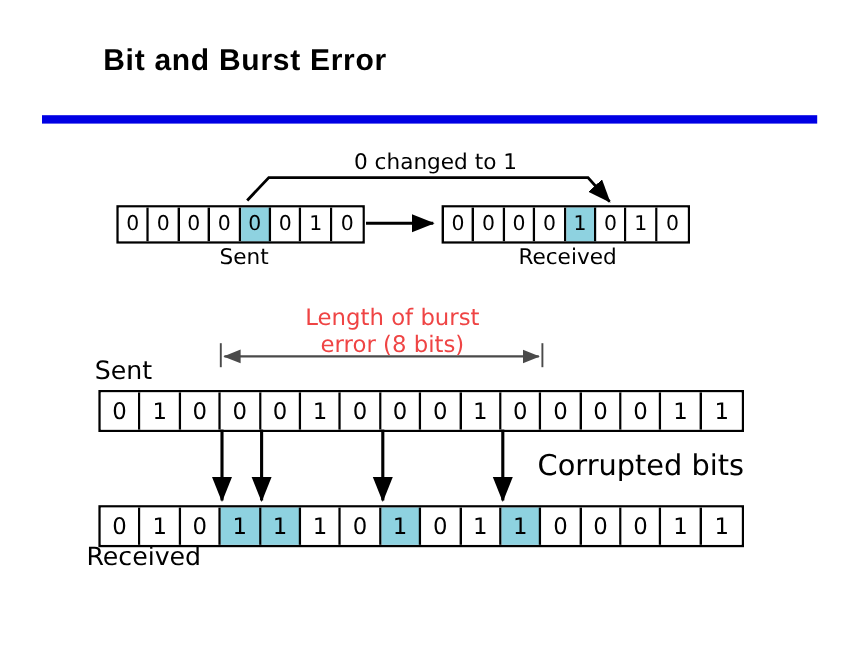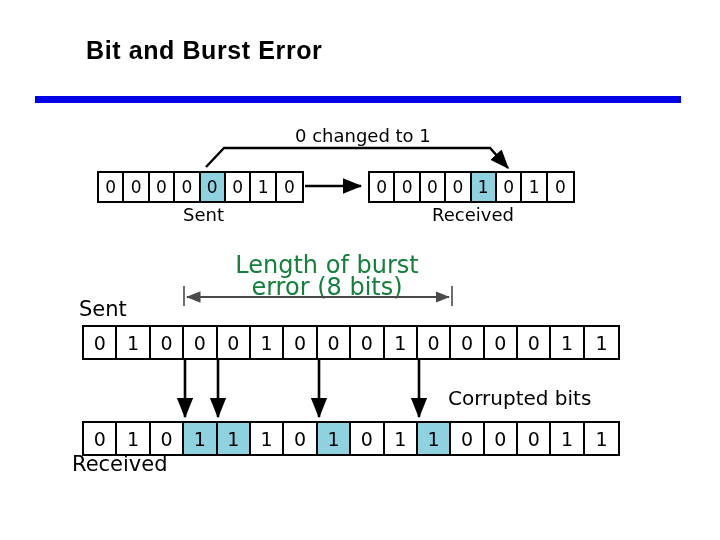--- a/index.html
+++ b/index.html
@@ -75,33 +75,33 @@
   .lbl {
     position: absolute;
     font-family: "DejaVu Sans", sans-serif;
     color: #000000;
     white-space: nowrap;
   }
   #lbl-sent-top   { left: 183px; top: 204px; font-size: 18px; }
   #lbl-recv-top   { left: 432px; top: 204px; font-size: 18px; }
   #lbl-sent-bot   { left: 79px;  top: 297px; font-size: 21px; }
   #lbl-recv-bot   { left: 72px;  top: 452px; font-size: 21px; }
-  #lbl-corrupted  { left: 448px; top: 374px; font-size: 20px; margin-top: 12px; }
+  #lbl-corrupted  { left: 448px; top: 374px; font-size: 24px; }
   #lbl-changed    { left: 295px; top: 125px; font-size: 18px; }
 
   .lbl-burst {
     position: absolute;
     left: 232px;
     top: 254px;
     width: 190px;
     text-align: center;
     font-family: "DejaVu Sans", sans-serif;
-    font-size: 24px;
+    font-size: 19px;
     line-height: 22px;
-    color: #15803d;
+    color: #ef4444;
     white-space: pre-line;
   }
 
   
   #arrows {
     position: absolute;
     left: 0;
     top: 0;
     width: 720px;
     height: 540px;

